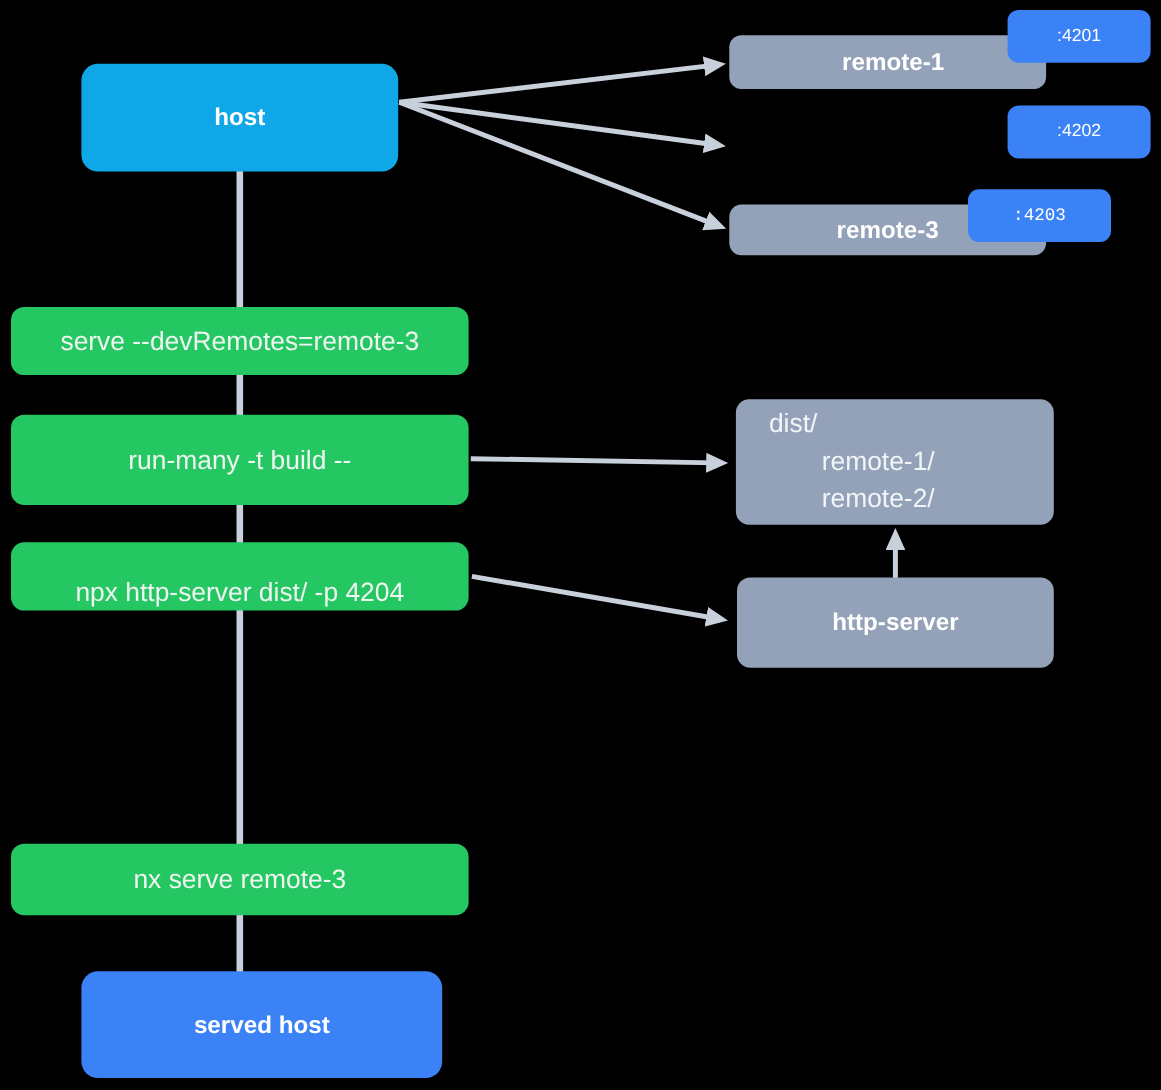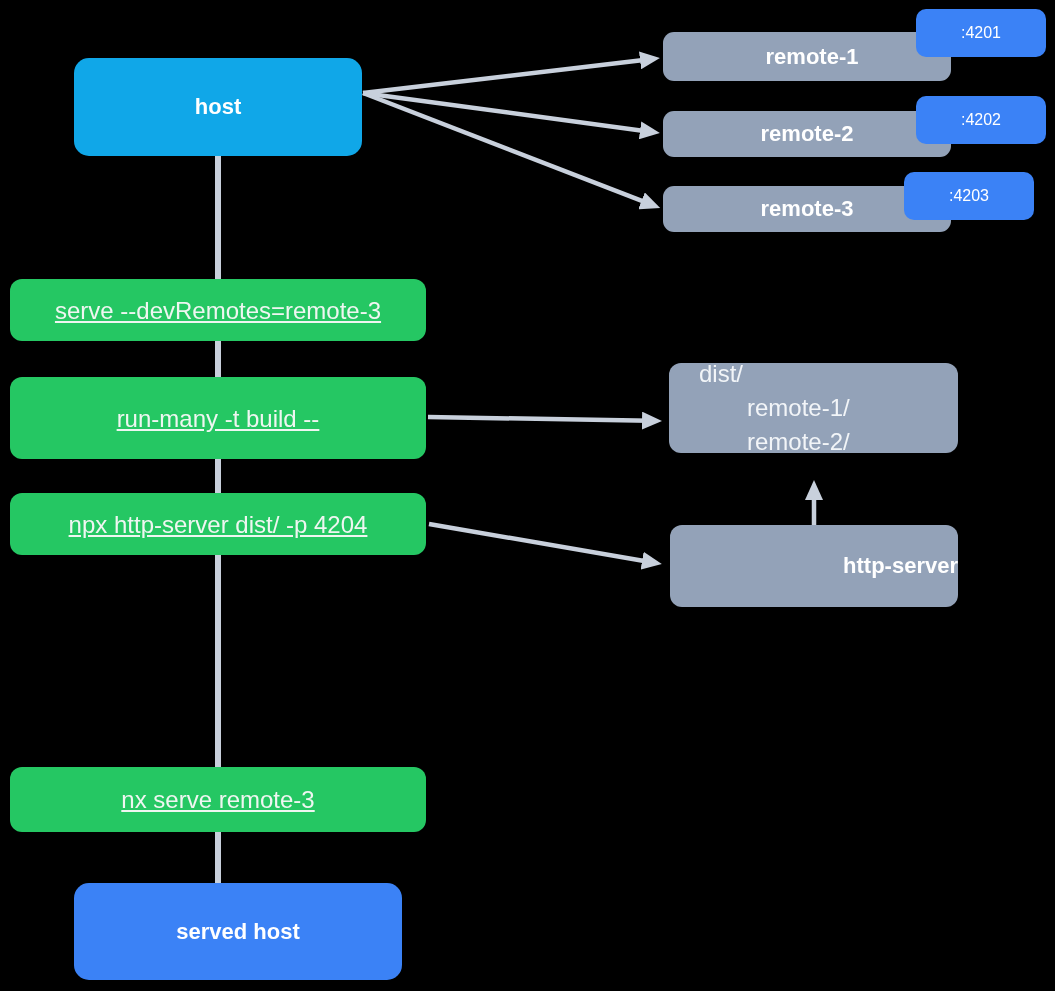--- a/index.html
+++ b/index.html
@@ -40,42 +40,42 @@
   .remote-3 { top: 186px; height: 46px; align-items: center; }
   .badge {
     position: absolute; z-index: 2;
     width: 130px; height: 48px;
     background: #3b82f6; border-radius: 10px;
     display: flex; justify-content: center; align-items: center;
     color: #ffffff; font-size: 16px; font-weight: 400;
   }
   .badge-1 { left: 916px; top: 9px; }
   .badge-2 { left: 916px; top: 96px; }
-  .badge-3 { left: 904px; top: 172px; }
+  .badge-3 { left: 880px; top: 172px; font-family: Liberation Mono, monospace; }
   .step {
     left: 10px; width: 416px;
     background: #25c763; border-radius: 12px;
-    color: #eff6f1; font-size: 24px; font-weight: 400; line-height: 33px; text-decoration: underline;
+    color: #eff6f1; font-size: 24px; font-weight: 400; line-height: 33px;
   }
   .step-1 { top: 279px; height: 62px; }
   .step-2 { top: 377px; height: 82px; }
-  .step-3 { top: 493px; height: 62px; }
+  .step-3 { top: 493px; height: 62px; justify-content: flex-end; }
   .step-4 { top: 588px; height: 146px; }
   .step-5 { top: 767px; height: 65px; }
   .spacer-line { height: 30px; }
   .dist {
-    left: 669px; top: 363px; width: 289px; height: 90px;
+    left: 669px; top: 363px; width: 289px; height: 114px;
     background: #93a2b8; border-radius: 12px;
     color: #f2f5f8; font-size: 24px; line-height: 34px;
     align-items: flex-start; padding-left: 30px; text-align: left;
   }
   .dist .ind { padding-left: 48px; }
   .http-server {
     left: 670px; top: 525px; width: 288px; height: 82px;
-    background: #93a2b8; border-radius: 12px; align-items: flex-end;
+    background: #93a2b8; border-radius: 12px;
   }
 </style>
 </head>
 <body>
 
 <div id="canvas">
 
   <svg id="edges" width="1055" height="991" viewBox="0 0 1055 991">
     <defs>
       <marker id="ah" markerUnits="userSpaceOnUse" markerWidth="22" markerHeight="18" refX="8" refY="9" orient="auto">
@@ -90,23 +90,20 @@
     <line x1="429" y1="524" x2="650" y2="562" stroke="#c8d0dc" stroke-width="4.5" marker-end="url(#ah)"></line>
     <line x1="814" y1="527" x2="814" y2="492" stroke="#c8d0dc" stroke-width="4.5" marker-end="url(#ah)"></line>
   </svg>
 
   <div class="node host">
     <span class="bold-label">host</span>
   </div>
 
   <div class="node remote remote-1">
     <span class="bold-label">remote-1</span>
-  </div>
-  <div class="node remote remote-2">
-    <span class="bold-label">remote-2</span>
   </div>
   <div class="node remote remote-3">
     <span class="bold-label">remote-3</span>
   </div>
 
   <div class="badge badge-1">:4201</div>
   <div class="badge badge-2">:4202</div>
   <div class="badge badge-3">:4203</div>
 
   <div class="node step step-1">

